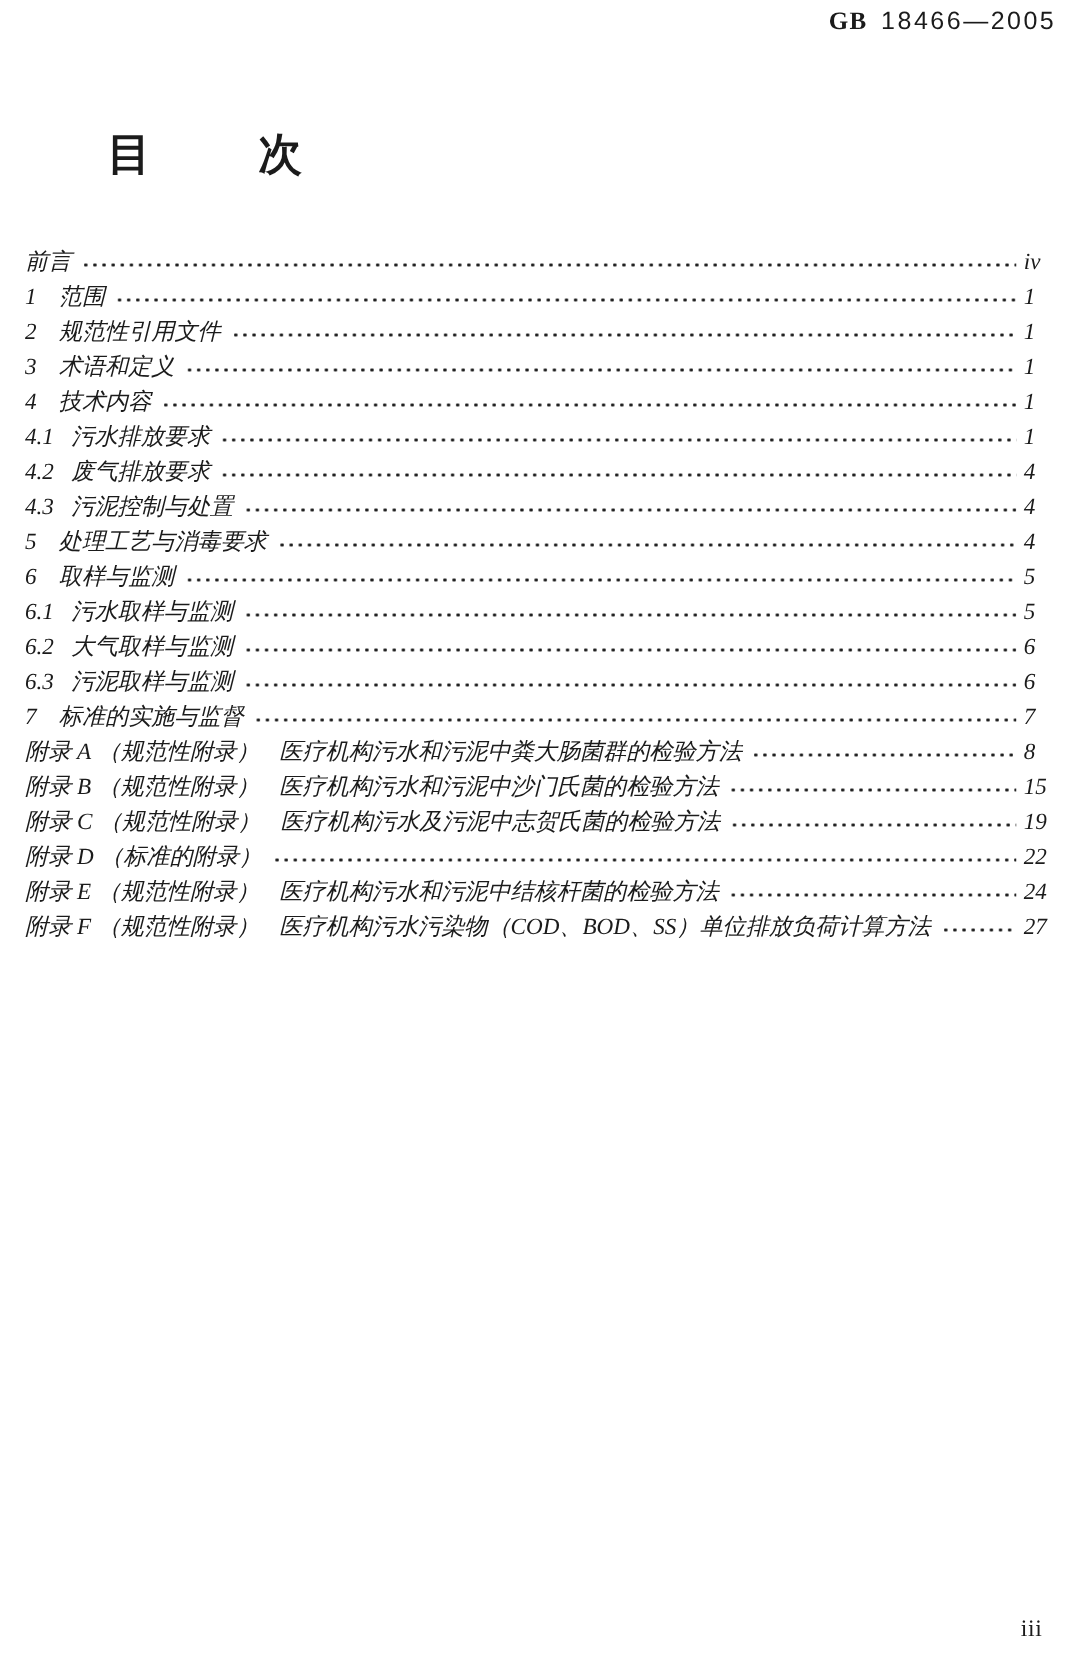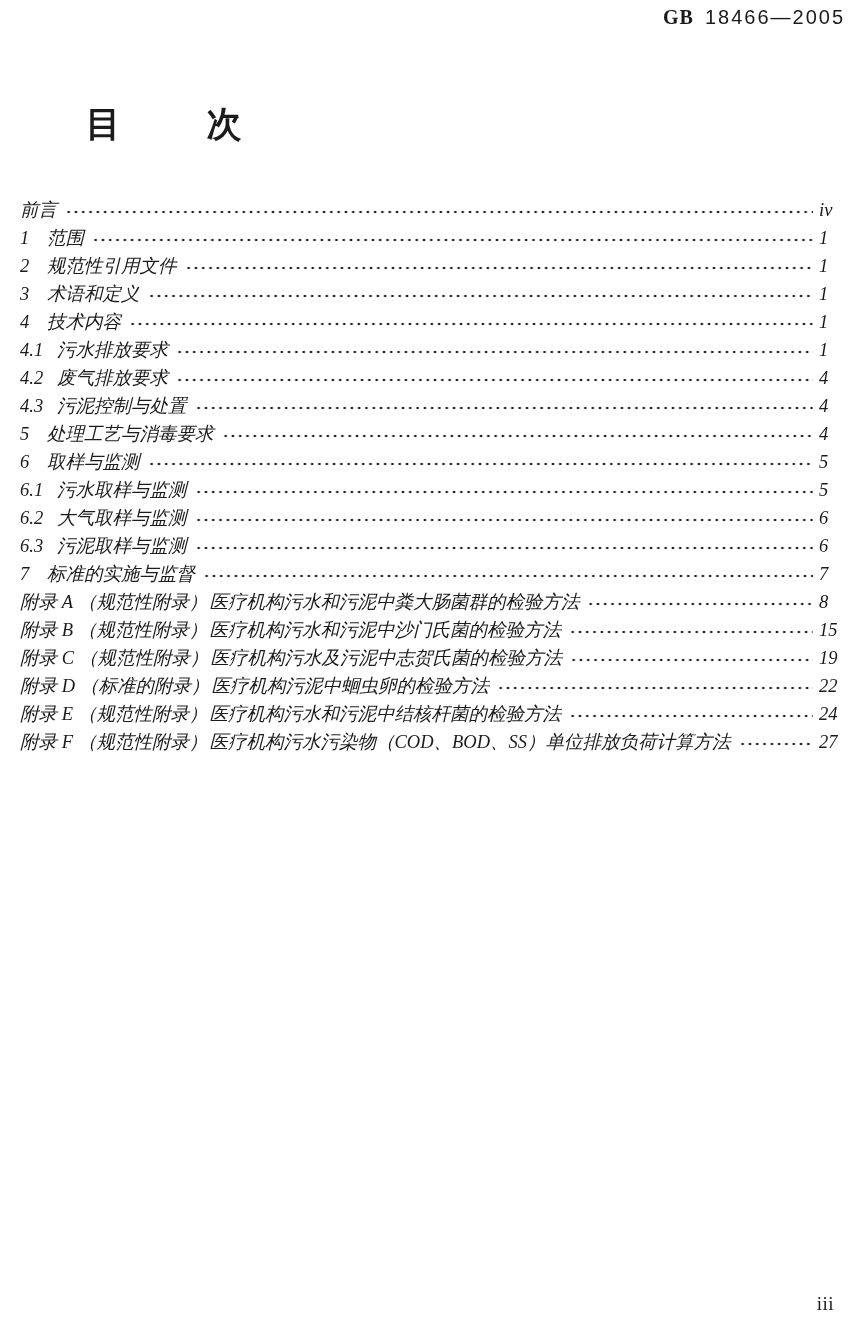--- a/index.html
+++ b/index.html
@@ -44,21 +44,21 @@
   .toc-row{
     display:flex;align-items:center;
     height:28px;
     font-size:18.5px;line-height:28px;
     white-space:nowrap;
   }
   .toc-num{min-width:27px;display:inline-block;}
   .toc-num.sub{min-width:37px;}
   .annex-head{display:inline-flex;min-width:176px;align-items:center;}
   .annex-type{margin-left:5px;}
-  .annex-title{margin-left:2px;}
+  .annex-title{margin-left:16px;}
   .leader{
     flex:1 1 auto;
     height:18px;
     margin:3px 6px 0 8px;
     background-image:radial-gradient(circle,#1f1f1f 1.15px,rgba(0,0,0,0) 1.6px);
     background-size:7.3px 18px;
     background-repeat:repeat-x;
     background-position:0 center;
     min-width:8px;
   }
@@ -189,21 +189,20 @@
         </span>
         <span class="annex-title">医疗机构污水及污泥中志贺氏菌的检验方法</span>
         <span class="leader"></span>
         <span class="toc-page">19</span>
       </div>
       <div class="toc-row">
         <span class="annex-head">
           <span class="annex-label">附录 D</span>
           <span class="annex-type">（标准的附录）</span>
         </span>
-        <span class="annex-title">医疗机构污泥中蛔虫卵的检验方法</span>
         <span class="leader"></span>
         <span class="toc-page">22</span>
       </div>
       <div class="toc-row">
         <span class="annex-head">
           <span class="annex-label">附录 E</span>
           <span class="annex-type">（规范性附录）</span>
         </span>
         <span class="annex-title">医疗机构污水和污泥中结核杆菌的检验方法</span>
         <span class="leader"></span>

